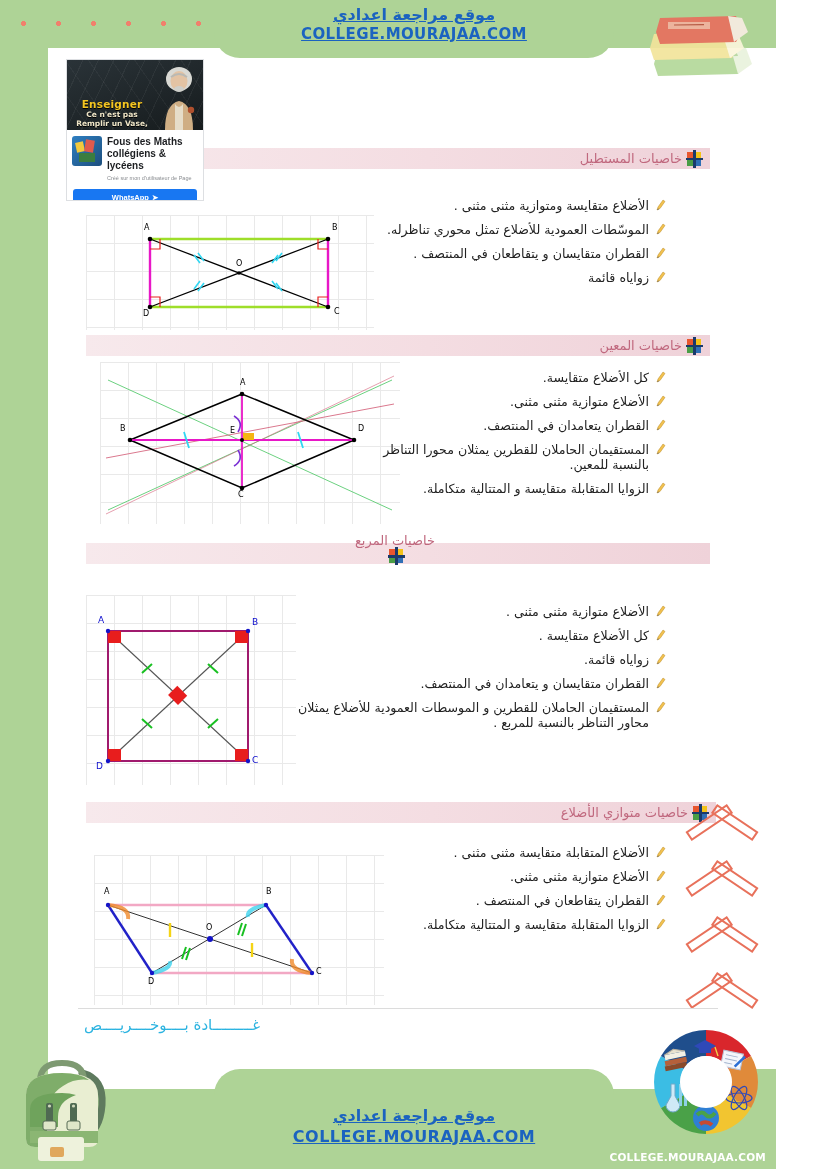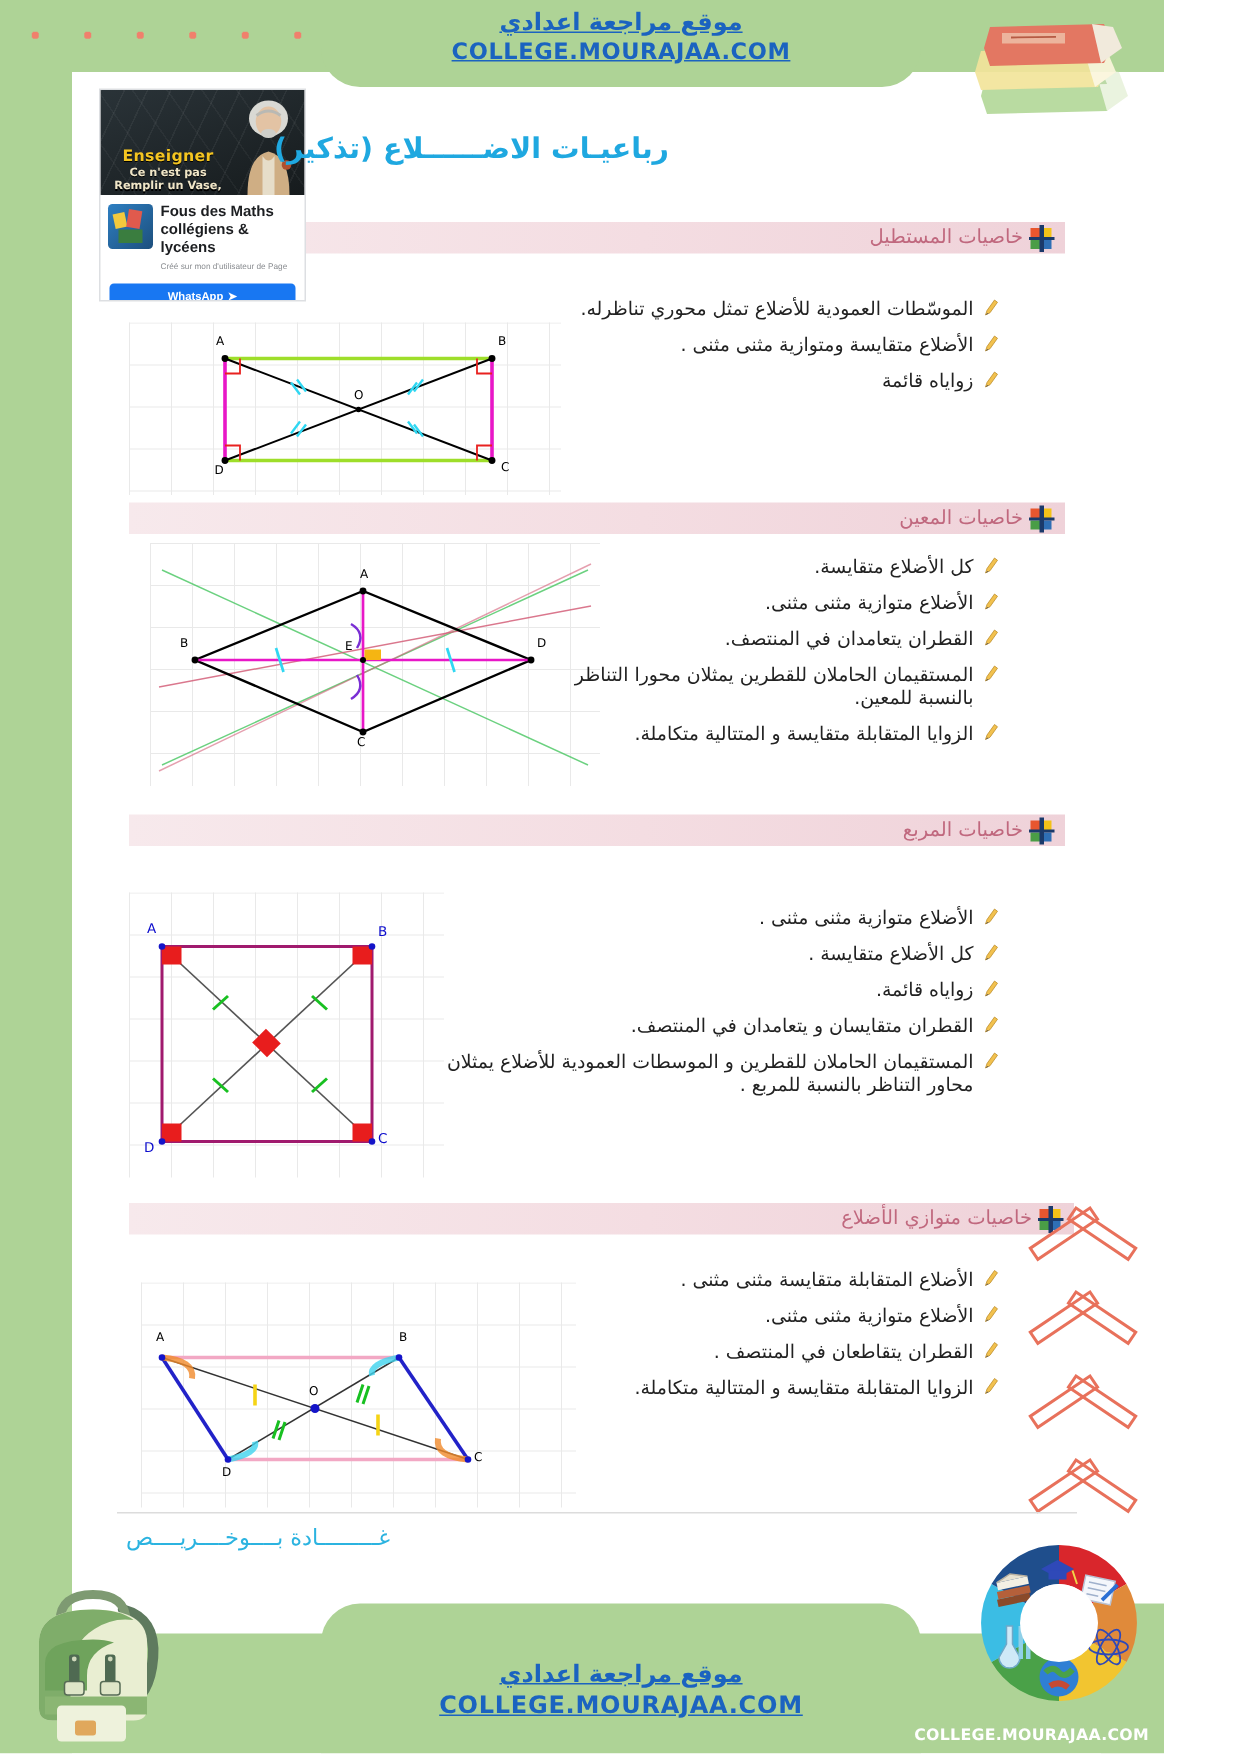--- a/index.html
+++ b/index.html
@@ -329,48 +329,54 @@
         <div class="fb-name">Fous des Maths collégiens &amp; lycéens</div>
         <div class="fb-sub">Créé sur mon d'utilisateur de Page</div>
       </div>
     </div>
     <div class="fb-btn">
       <span>WhatsApp</span>
       <span>➤</span>
     </div>
   </div>
 
-  <div class="doc-title">رباعيـات الاضــــــلاع  (تذكير)</div>
 
   <div class="sec-bar" style="left:86px; top:148px; width:624px;">
     <span class="label">خاصيات المستطيل</span>
     <span class="mark">
       <i class="q1"></i>
         <i class="q2"></i>
         <i class="q3"></i>
         <i class="q4"></i>
         <i class="vb"></i>
         <i class="hb"></i>
     </span>
   </div>
 
   <ul class="props" style="right:110px; top:198px; width:310px;">
     <li>
       <svg class="pencil" viewBox="0 0 11 12">
         <path d="M2 11 L3 8 L8 1 L10 2.5 L5 9.5 Z" fill="#f2c14e" stroke="#b98a26" stroke-width=".5"></path>
         <path d="M2 11 L3.2 9.6 L4 10.2 Z" fill="#5b5b5b"></path>
       </svg>
+      <span>الأضلاع متقايسة ومتوازية مثنى مثنى .</span>
+    </li>
+    <li>
+      <svg class="pencil" viewBox="0 0 11 12">
+        <path d="M2 11 L3 8 L8 1 L10 2.5 L5 9.5 Z" fill="#f2c14e" stroke="#b98a26" stroke-width=".5"></path>
+        <path d="M2 11 L3.2 9.6 L4 10.2 Z" fill="#5b5b5b"></path>
+      </svg>
       <span>الموسّطات العمودية للأضلاع تمثل محوري تناظرله.</span>
     </li>
     <li>
       <svg class="pencil" viewBox="0 0 11 12">
         <path d="M2 11 L3 8 L8 1 L10 2.5 L5 9.5 Z" fill="#f2c14e" stroke="#b98a26" stroke-width=".5"></path>
         <path d="M2 11 L3.2 9.6 L4 10.2 Z" fill="#5b5b5b"></path>
       </svg>
-      <span>الأضلاع متقايسة ومتوازية مثنى مثنى .</span>
+      <span>القطران متقايسان و يتقاطعان في المنتصف .</span>
     </li>
     <li>
       <svg class="pencil" viewBox="0 0 11 12">
         <path d="M2 11 L3 8 L8 1 L10 2.5 L5 9.5 Z" fill="#f2c14e" stroke="#b98a26" stroke-width=".5"></path>
         <path d="M2 11 L3.2 9.6 L4 10.2 Z" fill="#5b5b5b"></path>
       </svg>
       <span>زواياه قائمة</span>
     </li>
   </ul>
 
@@ -480,21 +486,21 @@
       <circle cx="142" cy="126" r="2.3" fill="#000"></circle>
       <circle cx="142" cy="78" r="2" fill="#000"></circle>
     </svg>
     <span class="lbl" style="left:140px; top:16px;">A</span>
     <span class="lbl" style="left:20px;  top:62px;">B</span>
     <span class="lbl" style="left:138px; top:128px;">C</span>
     <span class="lbl" style="left:258px; top:62px;">D</span>
     <span class="lbl" style="left:130px; top:64px;">E</span>
   </div>
 
-  <div class="sec-bar" style="left:86px; top:543px; width:624px;">
+  <div class="sec-bar" style="left:86px; top:543px; width:624px;flex-direction:column;">
     <span class="label">خاصيات المربع</span>
     <span class="mark">
       <i class="q1"></i>
         <i class="q2"></i>
         <i class="q3"></i>
         <i class="q4"></i>
         <i class="vb"></i>
         <i class="hb"></i>
     </span>
   </div>

